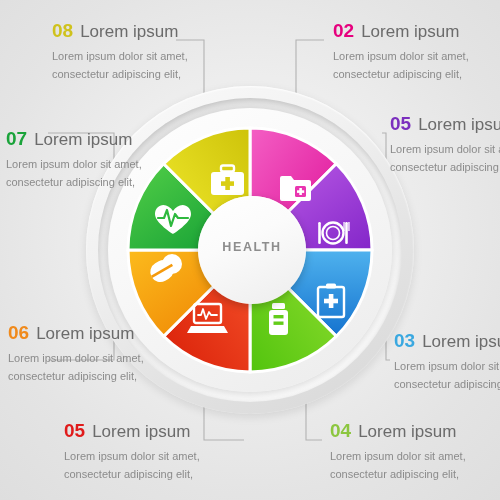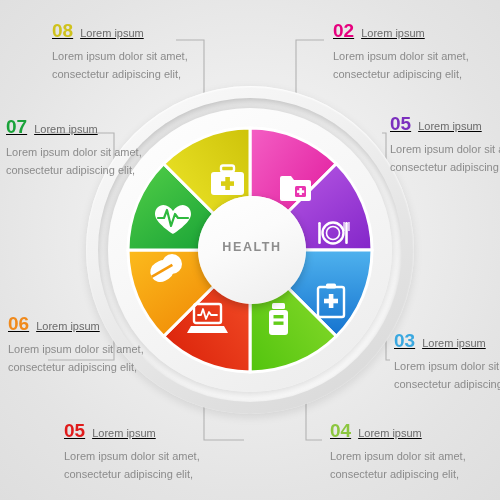--- a/index.html
+++ b/index.html
@@ -46,36 +46,36 @@
   .hub-top{
     font-size:12.5px;font-weight:bold;letter-spacing:1.6px;color:#8d8d8d;
     margin-bottom:7px;
   }
   .hub-bottom{
     font-size:13.5px;font-weight:bold;letter-spacing:1.1px;color:#4a4a4a;
   }
 
   
   .callout{position:absolute;width:180px;}
-  .callout .head{white-space:nowrap;display:flex;align-items:baseline;text-decoration:underline;}
+  .callout .head{white-space:nowrap;display:flex;align-items:baseline;}
   .callout .num{font-size:19px;font-weight:bold;margin-right:7px;}
-  .callout .ttl{font-size:11px;color:#6b6b6b;}
+  .callout .ttl{font-size:17px;color:#6b6b6b;}
   .callout .body{
     margin-top:5px;font-size:11px;line-height:1.65;color:#8b8b8b;white-space:pre-line;
   }
   .callout.right{text-align:left;}
   .callout.left{text-align:left;}
 
   .c01{left:333px;top:20px;}
   .c02{left:390px;top:113px;}
   .c03{left:394px;top:330px;}
   .c04{left:330px;top:420px;}
   .c05{left:52px;top:420px;margin-left:12px;}
-  .c06{left:8px;top:313px;}
-  .c07{left:6px;top:116px;}
+  .c06{left:8px;top:322px;}
+  .c07{left:6px;top:128px;}
   .c08{left:52px;top:20px;}
   .lines svg{position:absolute;left:0;top:0;}
 </style>
 </head>
 <body>
 
 <div id="stage">
 
   <div class="lines">
     <svg width="500" height="500">

